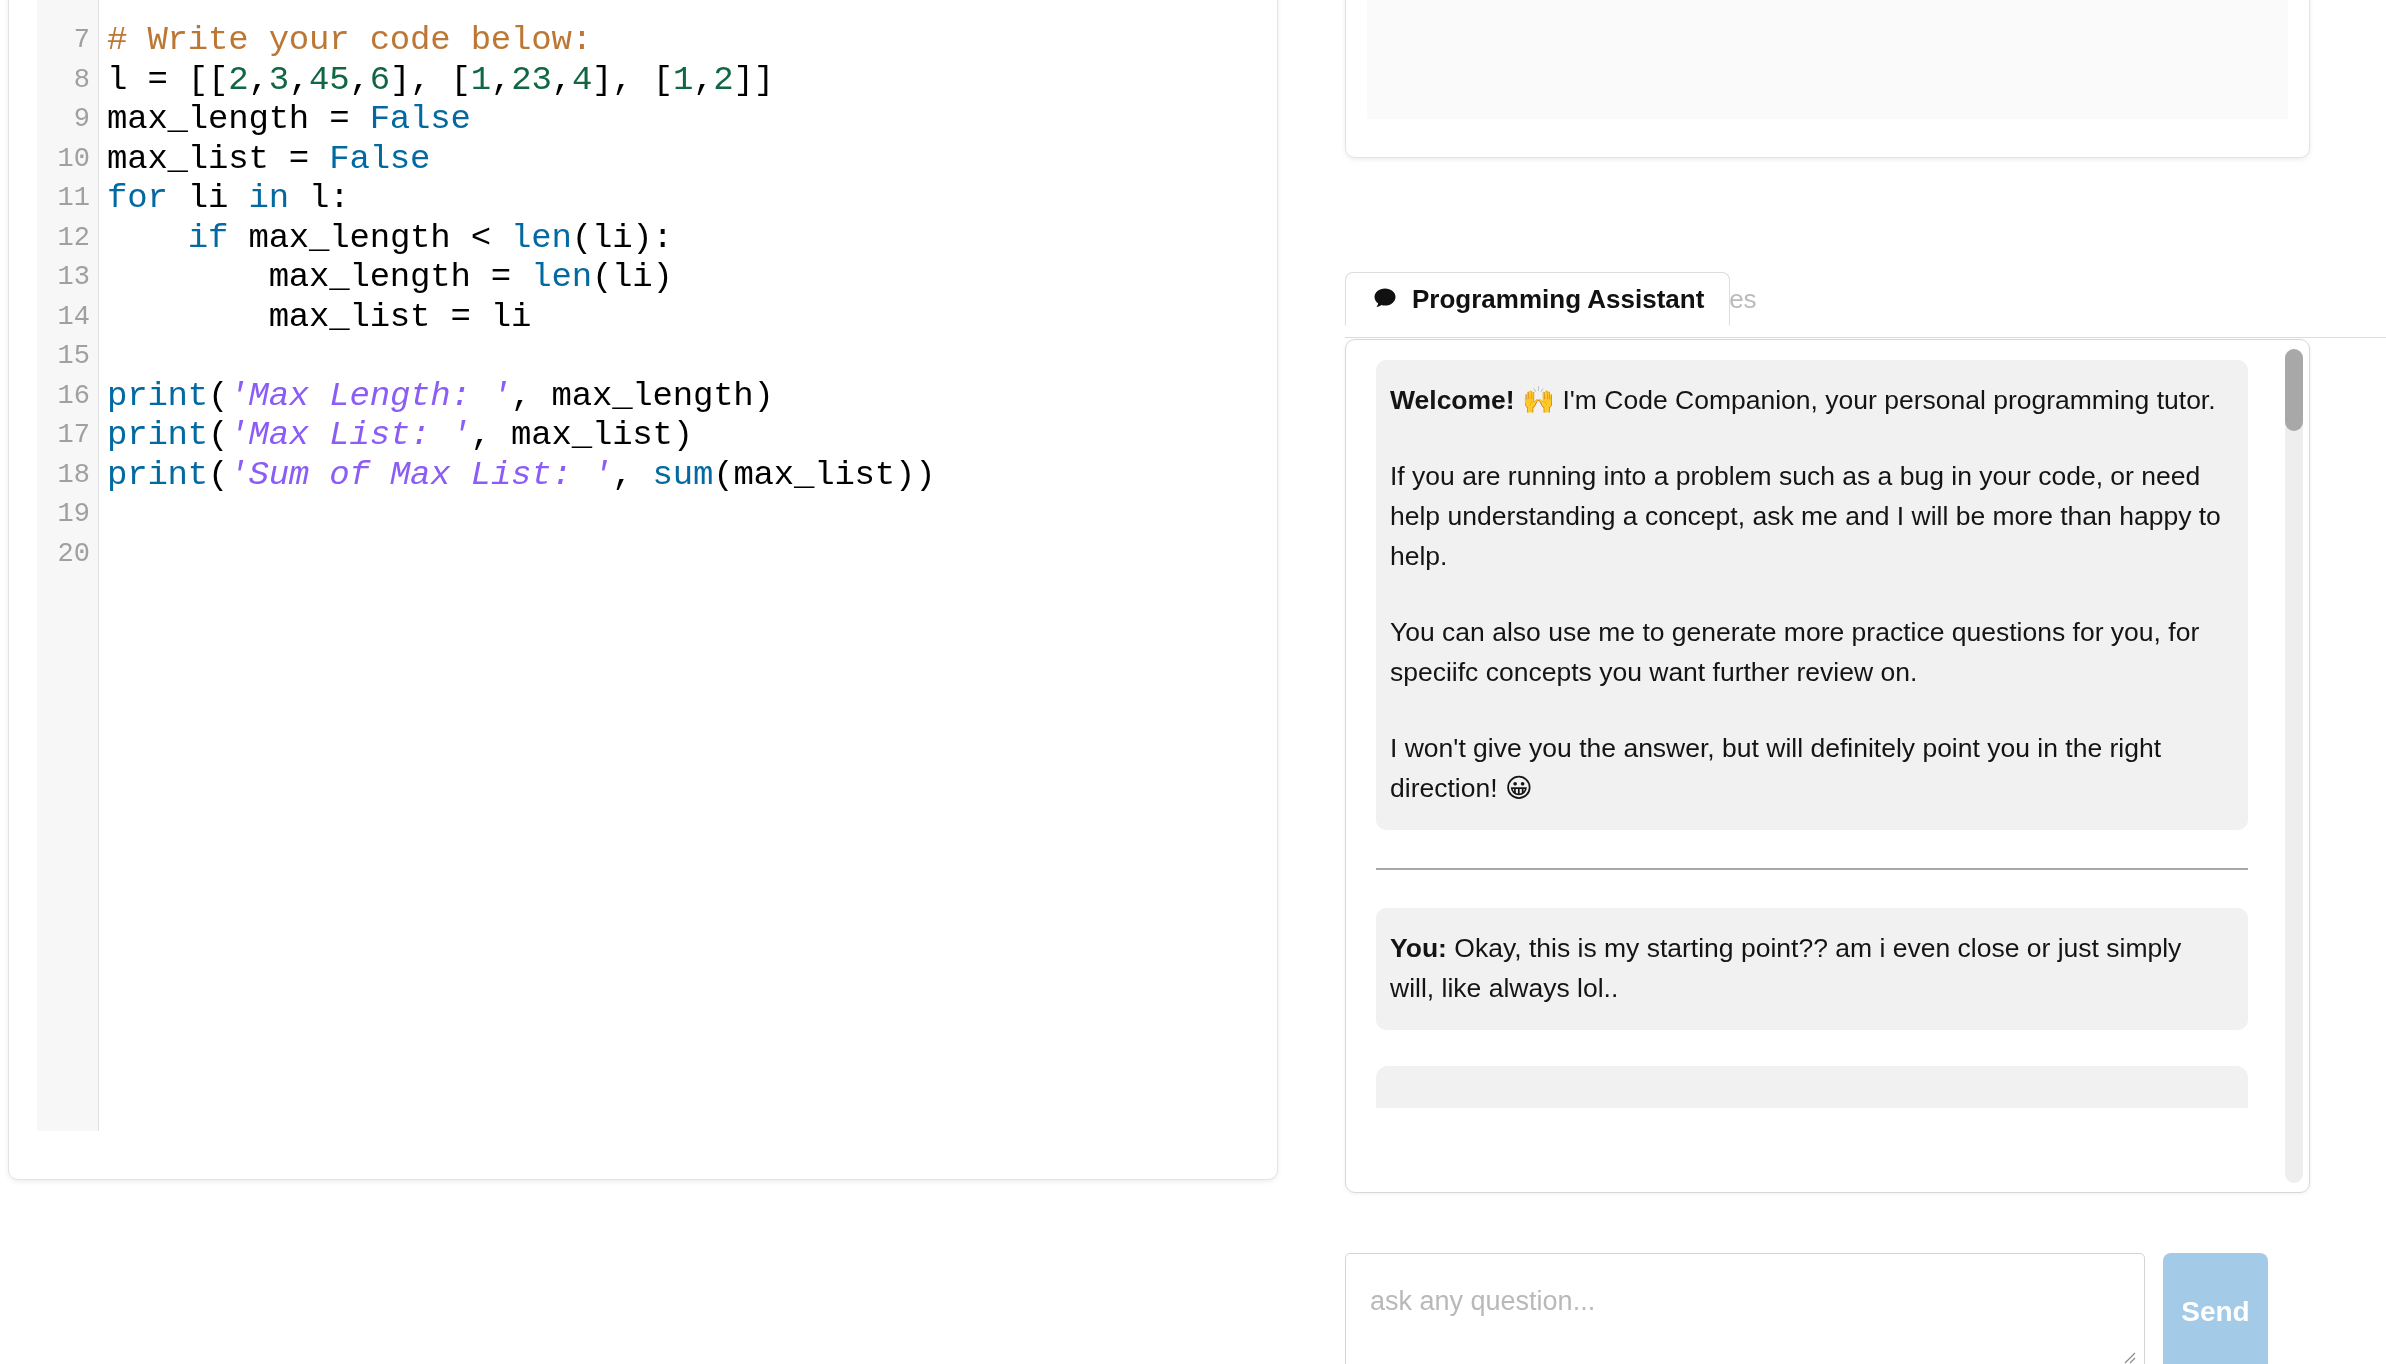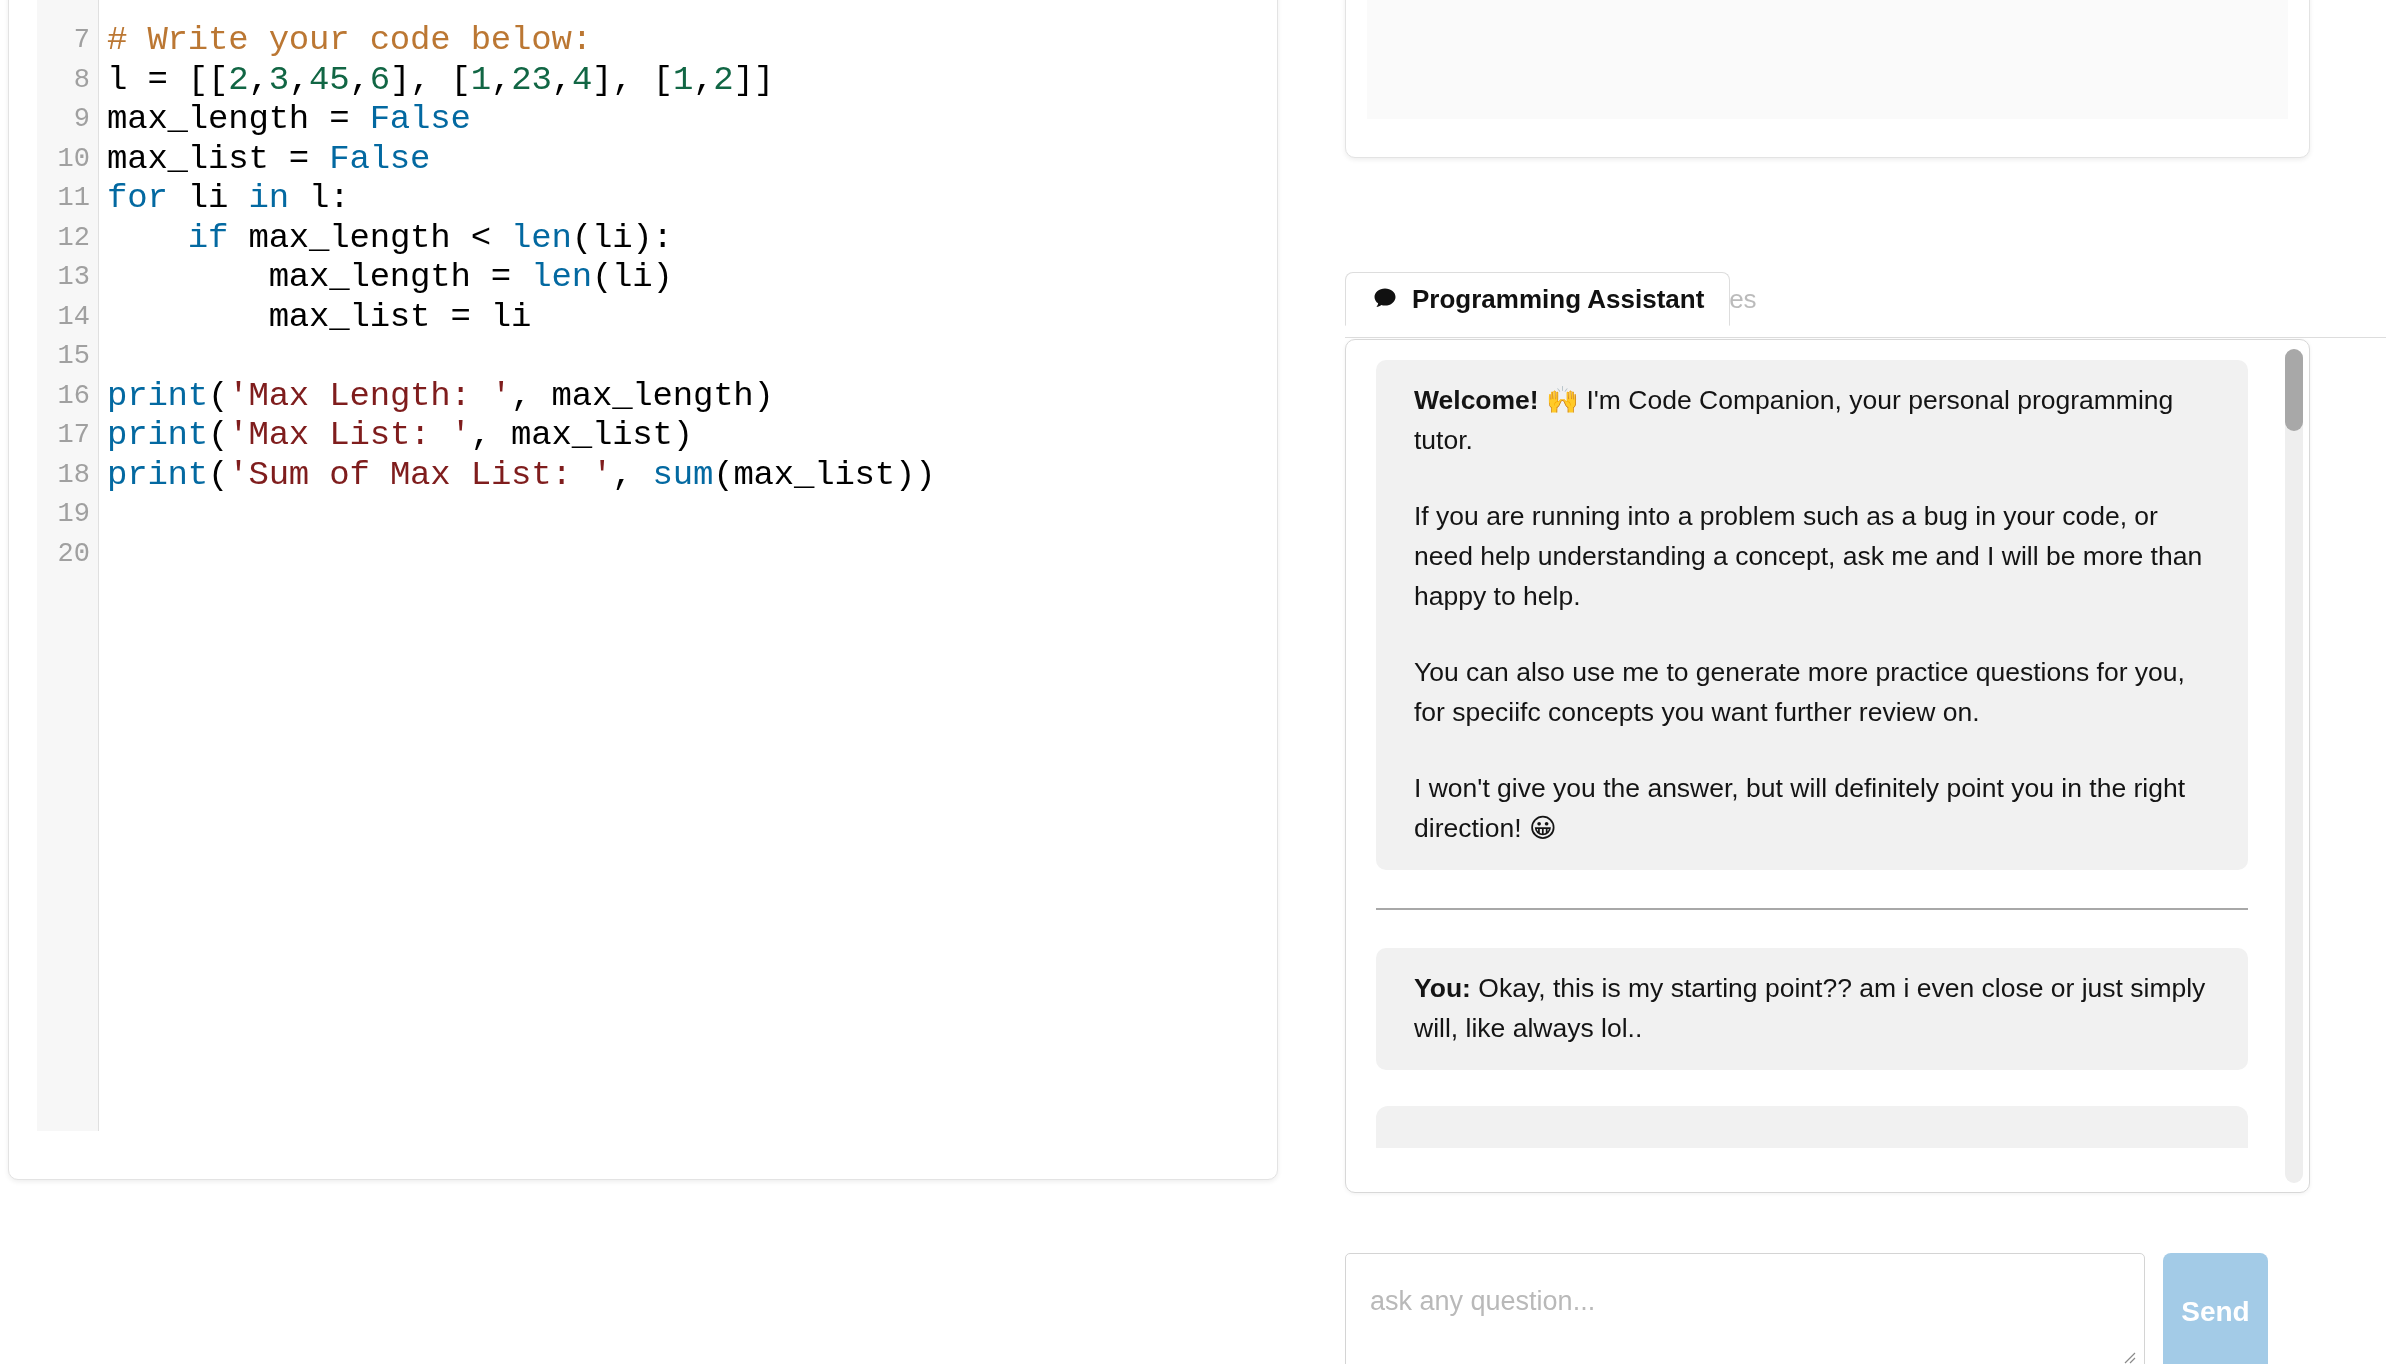--- a/index.html
+++ b/index.html
@@ -73,21 +73,21 @@
     font-family: "Liberation Mono", monospace;
     font-size: 34px;
     white-space: pre;
     color: #000000;
     letter-spacing: -0.2px;
   }
   .tok-comment { color: #bb7733; font-style: normal; }
   .tok-num     { color: #116644; }
   .tok-kw      { color: #0369a1; font-weight: normal; }
   .tok-builtin { color: #0369a1; }
-  .tok-str     { color: #7f1d1d; }
+  .tok-str     { color: #8b5cf6; font-style: italic; }
   .tok-plain   { color: #000000; }
 
   
   .output-card {
     position: absolute;
     left: 1345px;
     top: -272px;
     width: 965px;
     height: 430px;
     background: #ffffff;
@@ -177,21 +177,21 @@
   .chat-scroll {
     position: absolute;
     left: 0; top: 0; right: 0; bottom: 0;
     padding: 20px 36px 0 30px;
     box-sizing: border-box;
     overflow: hidden;
   }
   .bubble {
     background: #f1f1f1;
     border-radius: 10px;
-    padding: 20px 26px 22px 38px;
+    padding: 20px 26px 22px 14px;
     box-sizing: border-box;
     color: #141414;
     font-size: 26.5px;
     line-height: 40px;
     width: 872px;
   }
   .bubble p {
     margin: 0 0 36px 0;
   }
   .bubble p:last-child { margin-bottom: 0; }

